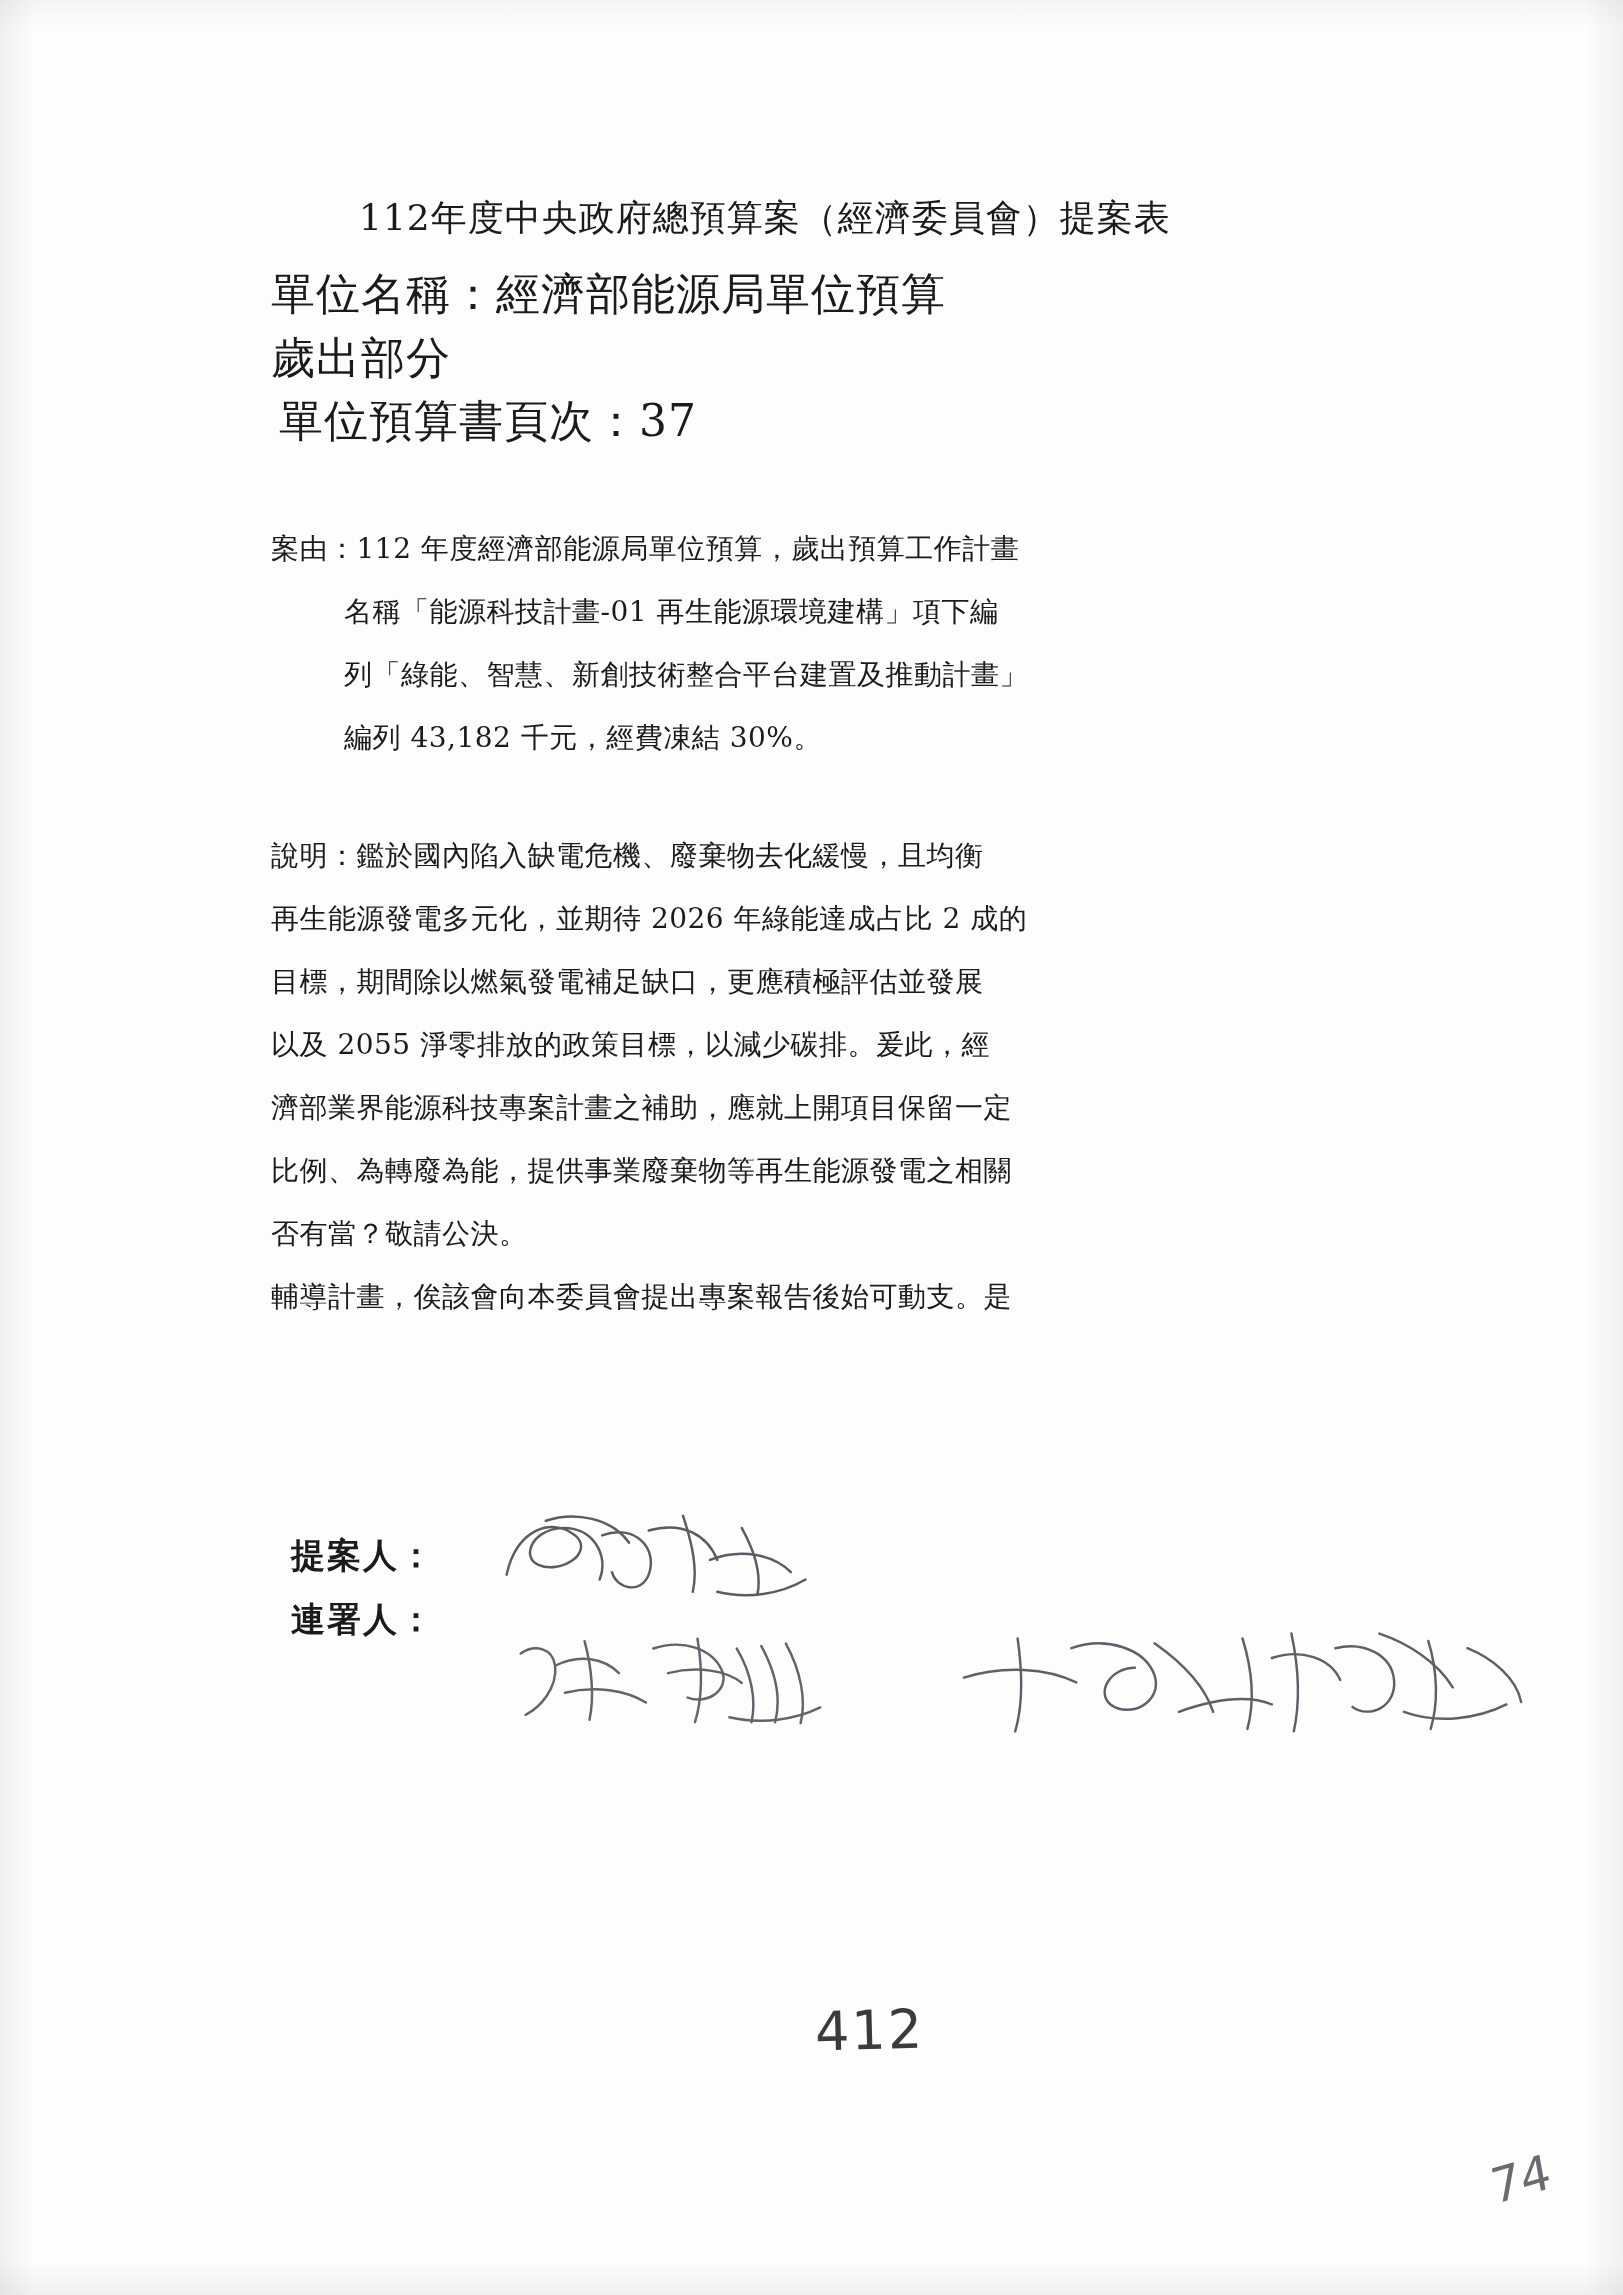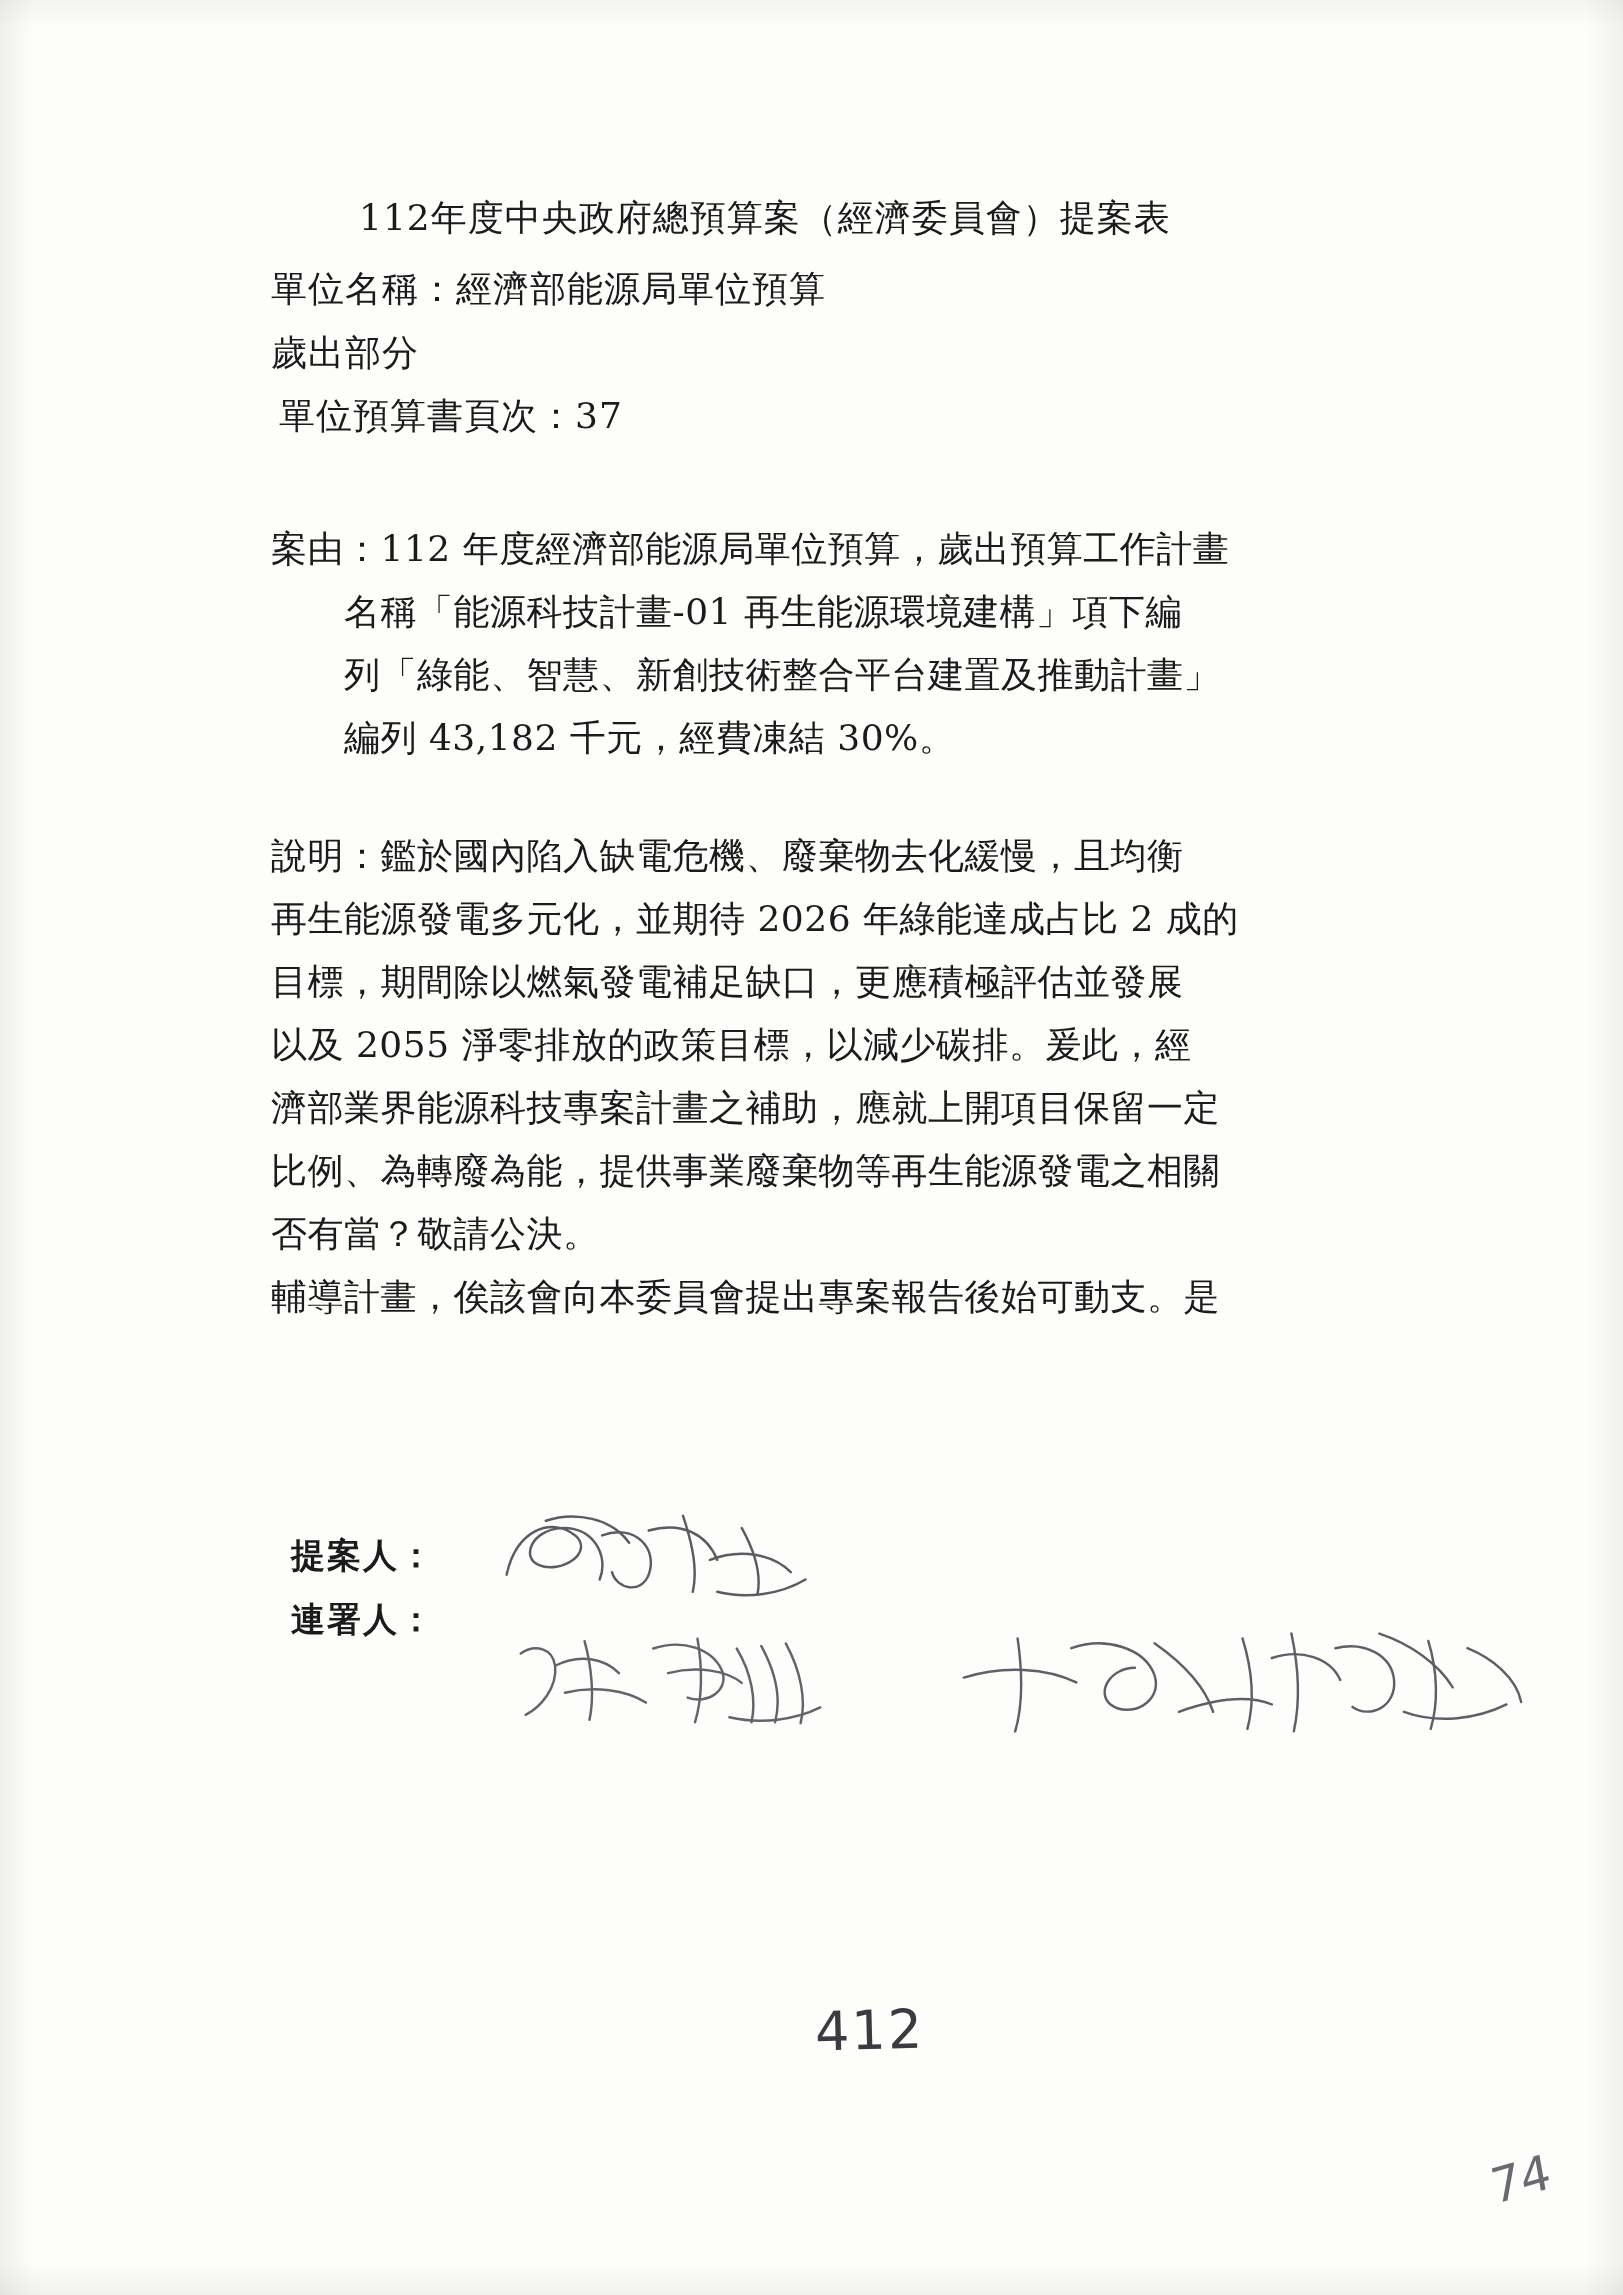--- a/index.html
+++ b/index.html
@@ -44,34 +44,34 @@
     left: 343px;
     top: 194px;
     font-size: 36px;
     letter-spacing: 1px;
     white-space: nowrap;
   }
 
   .meta {
     position: absolute;
     left: 255px;
-    font-size: 36px;
+    font-size: 44px;
     letter-spacing: 1px;
     white-space: nowrap;
     text-align: center;
   }
   .meta-1 { top: 265px; }
   .meta-2 { top: 329px; }
   .meta-3 { top: 392px; margin-left: 8px; }
 
   .block {
     position: absolute;
     left: 255px;
     width: 1128px;
-    font-size: 36px;
+    font-size: 28px;
     line-height: 63px;
     letter-spacing: 0.5px;
   }
   .reason { top: 517px; }
   .reason .line { white-space: nowrap; }
   .reason .indent { padding-left: 73px; }
 
   .explain { top: 824px; }
   .explain .line { white-space: nowrap; }
 

